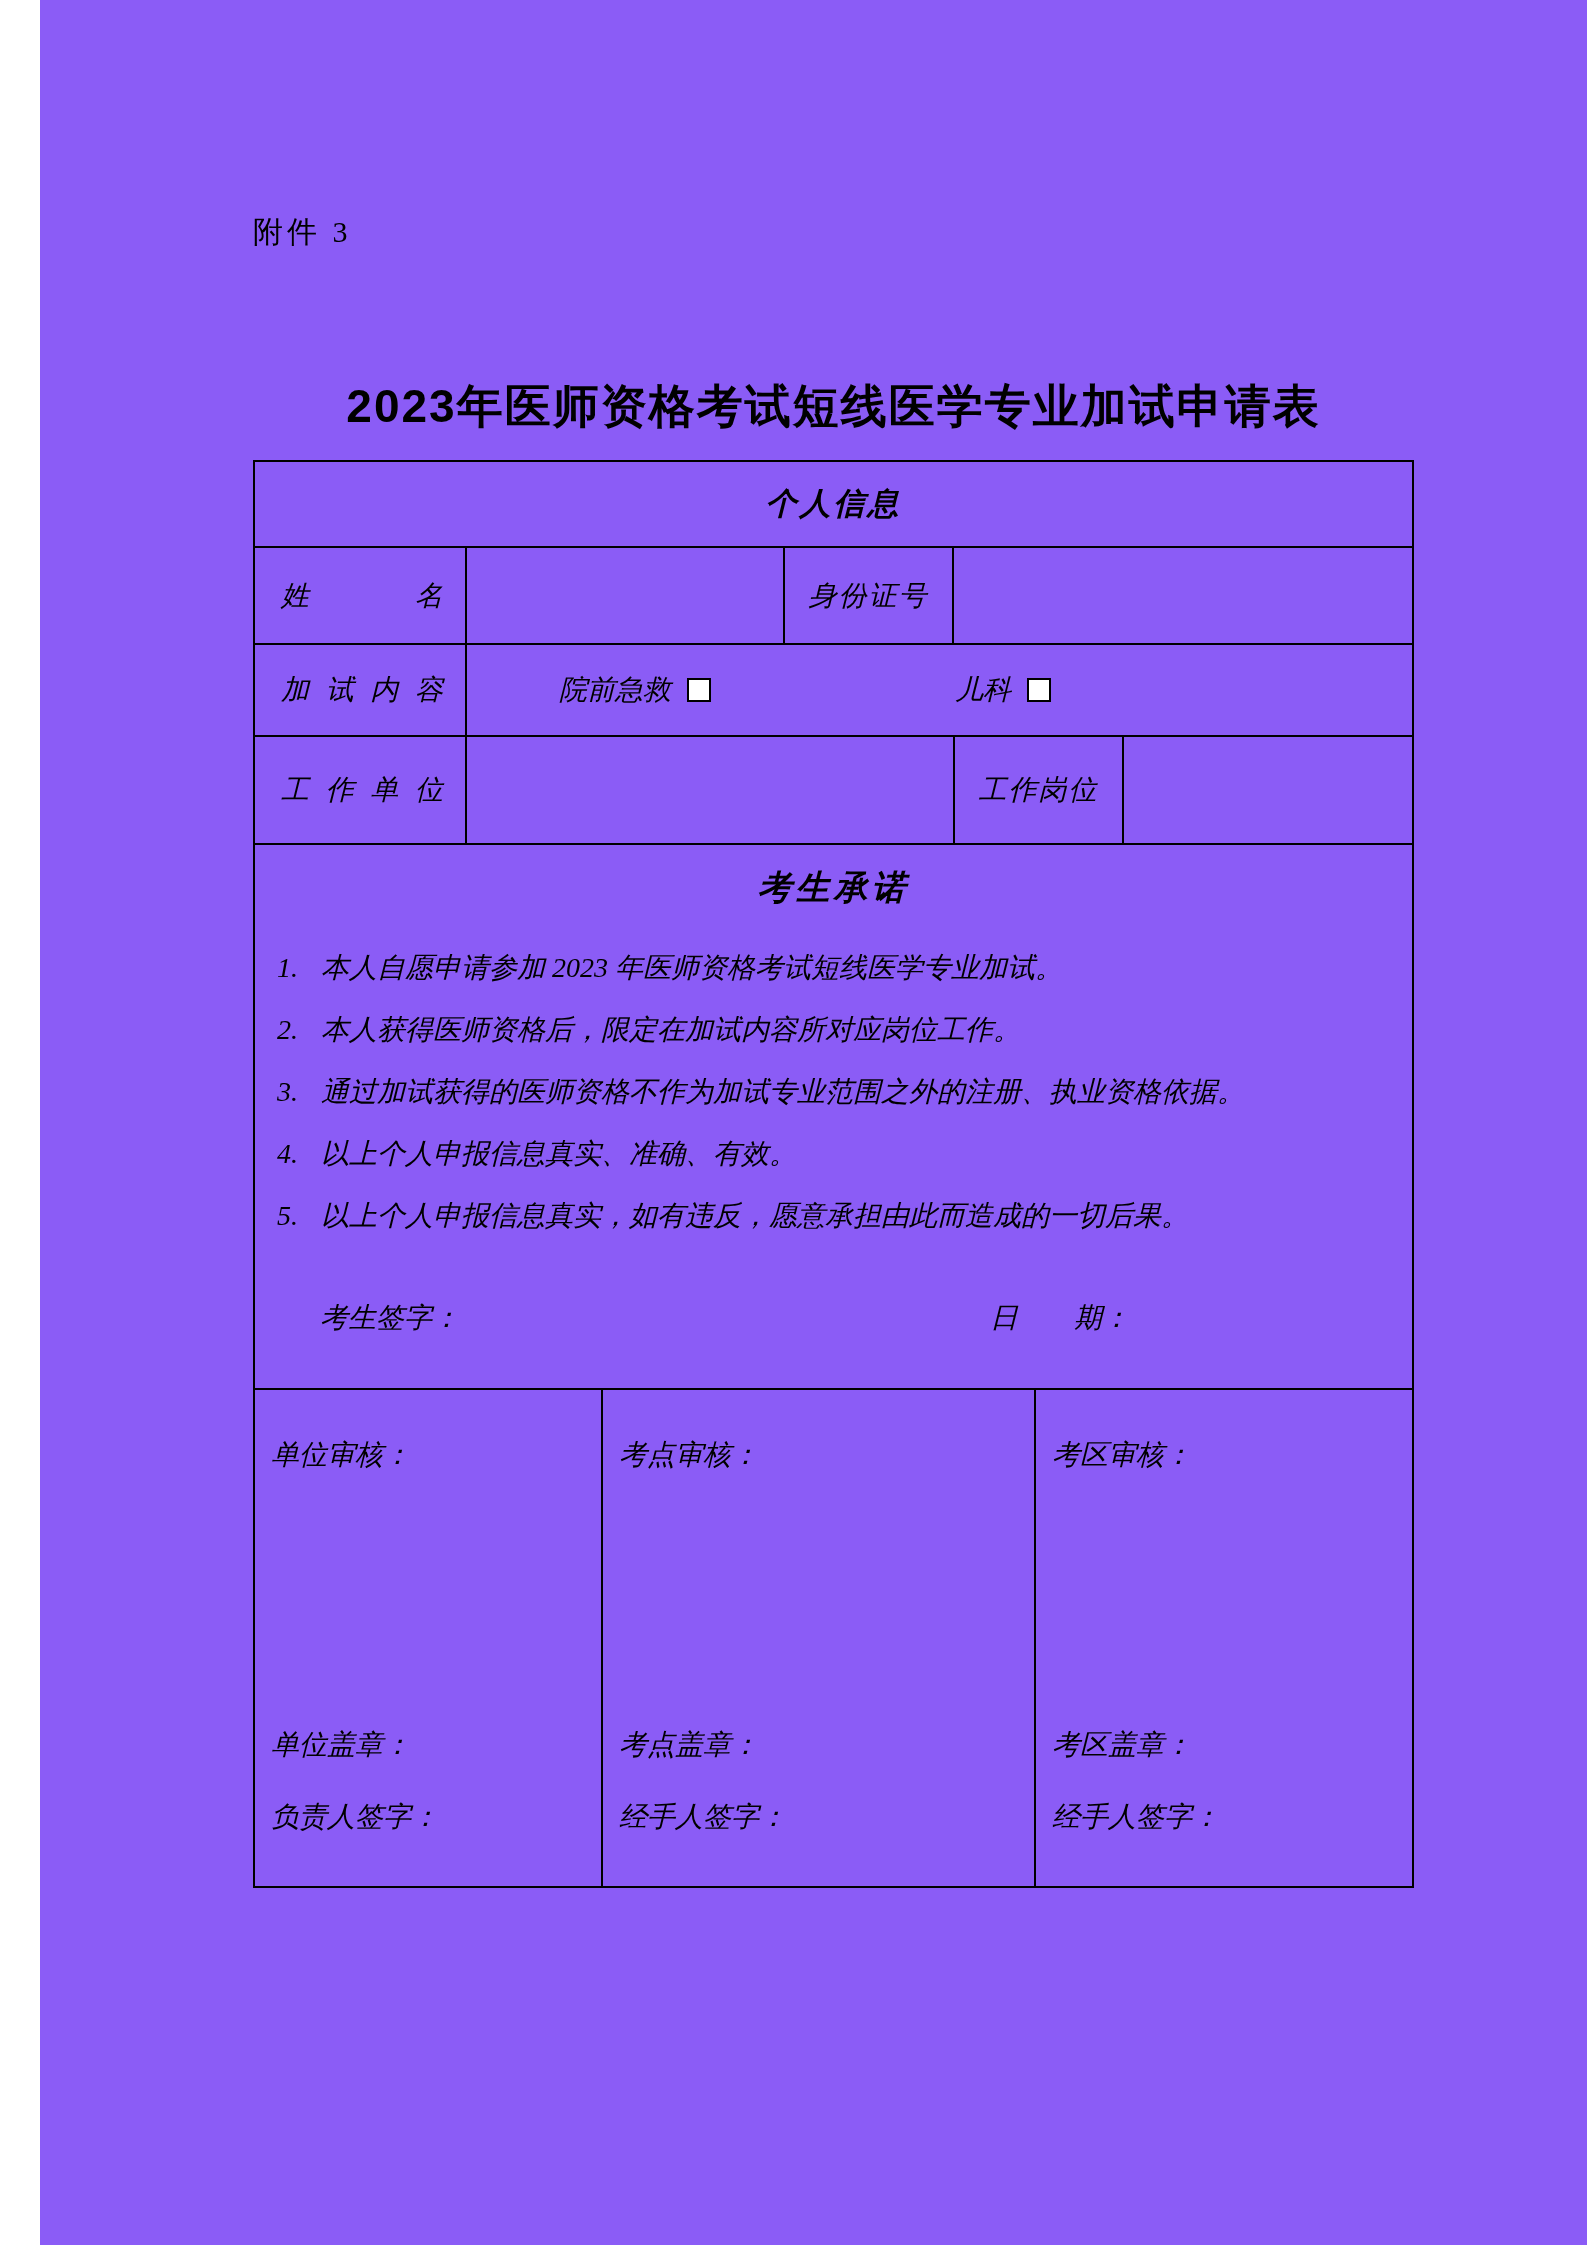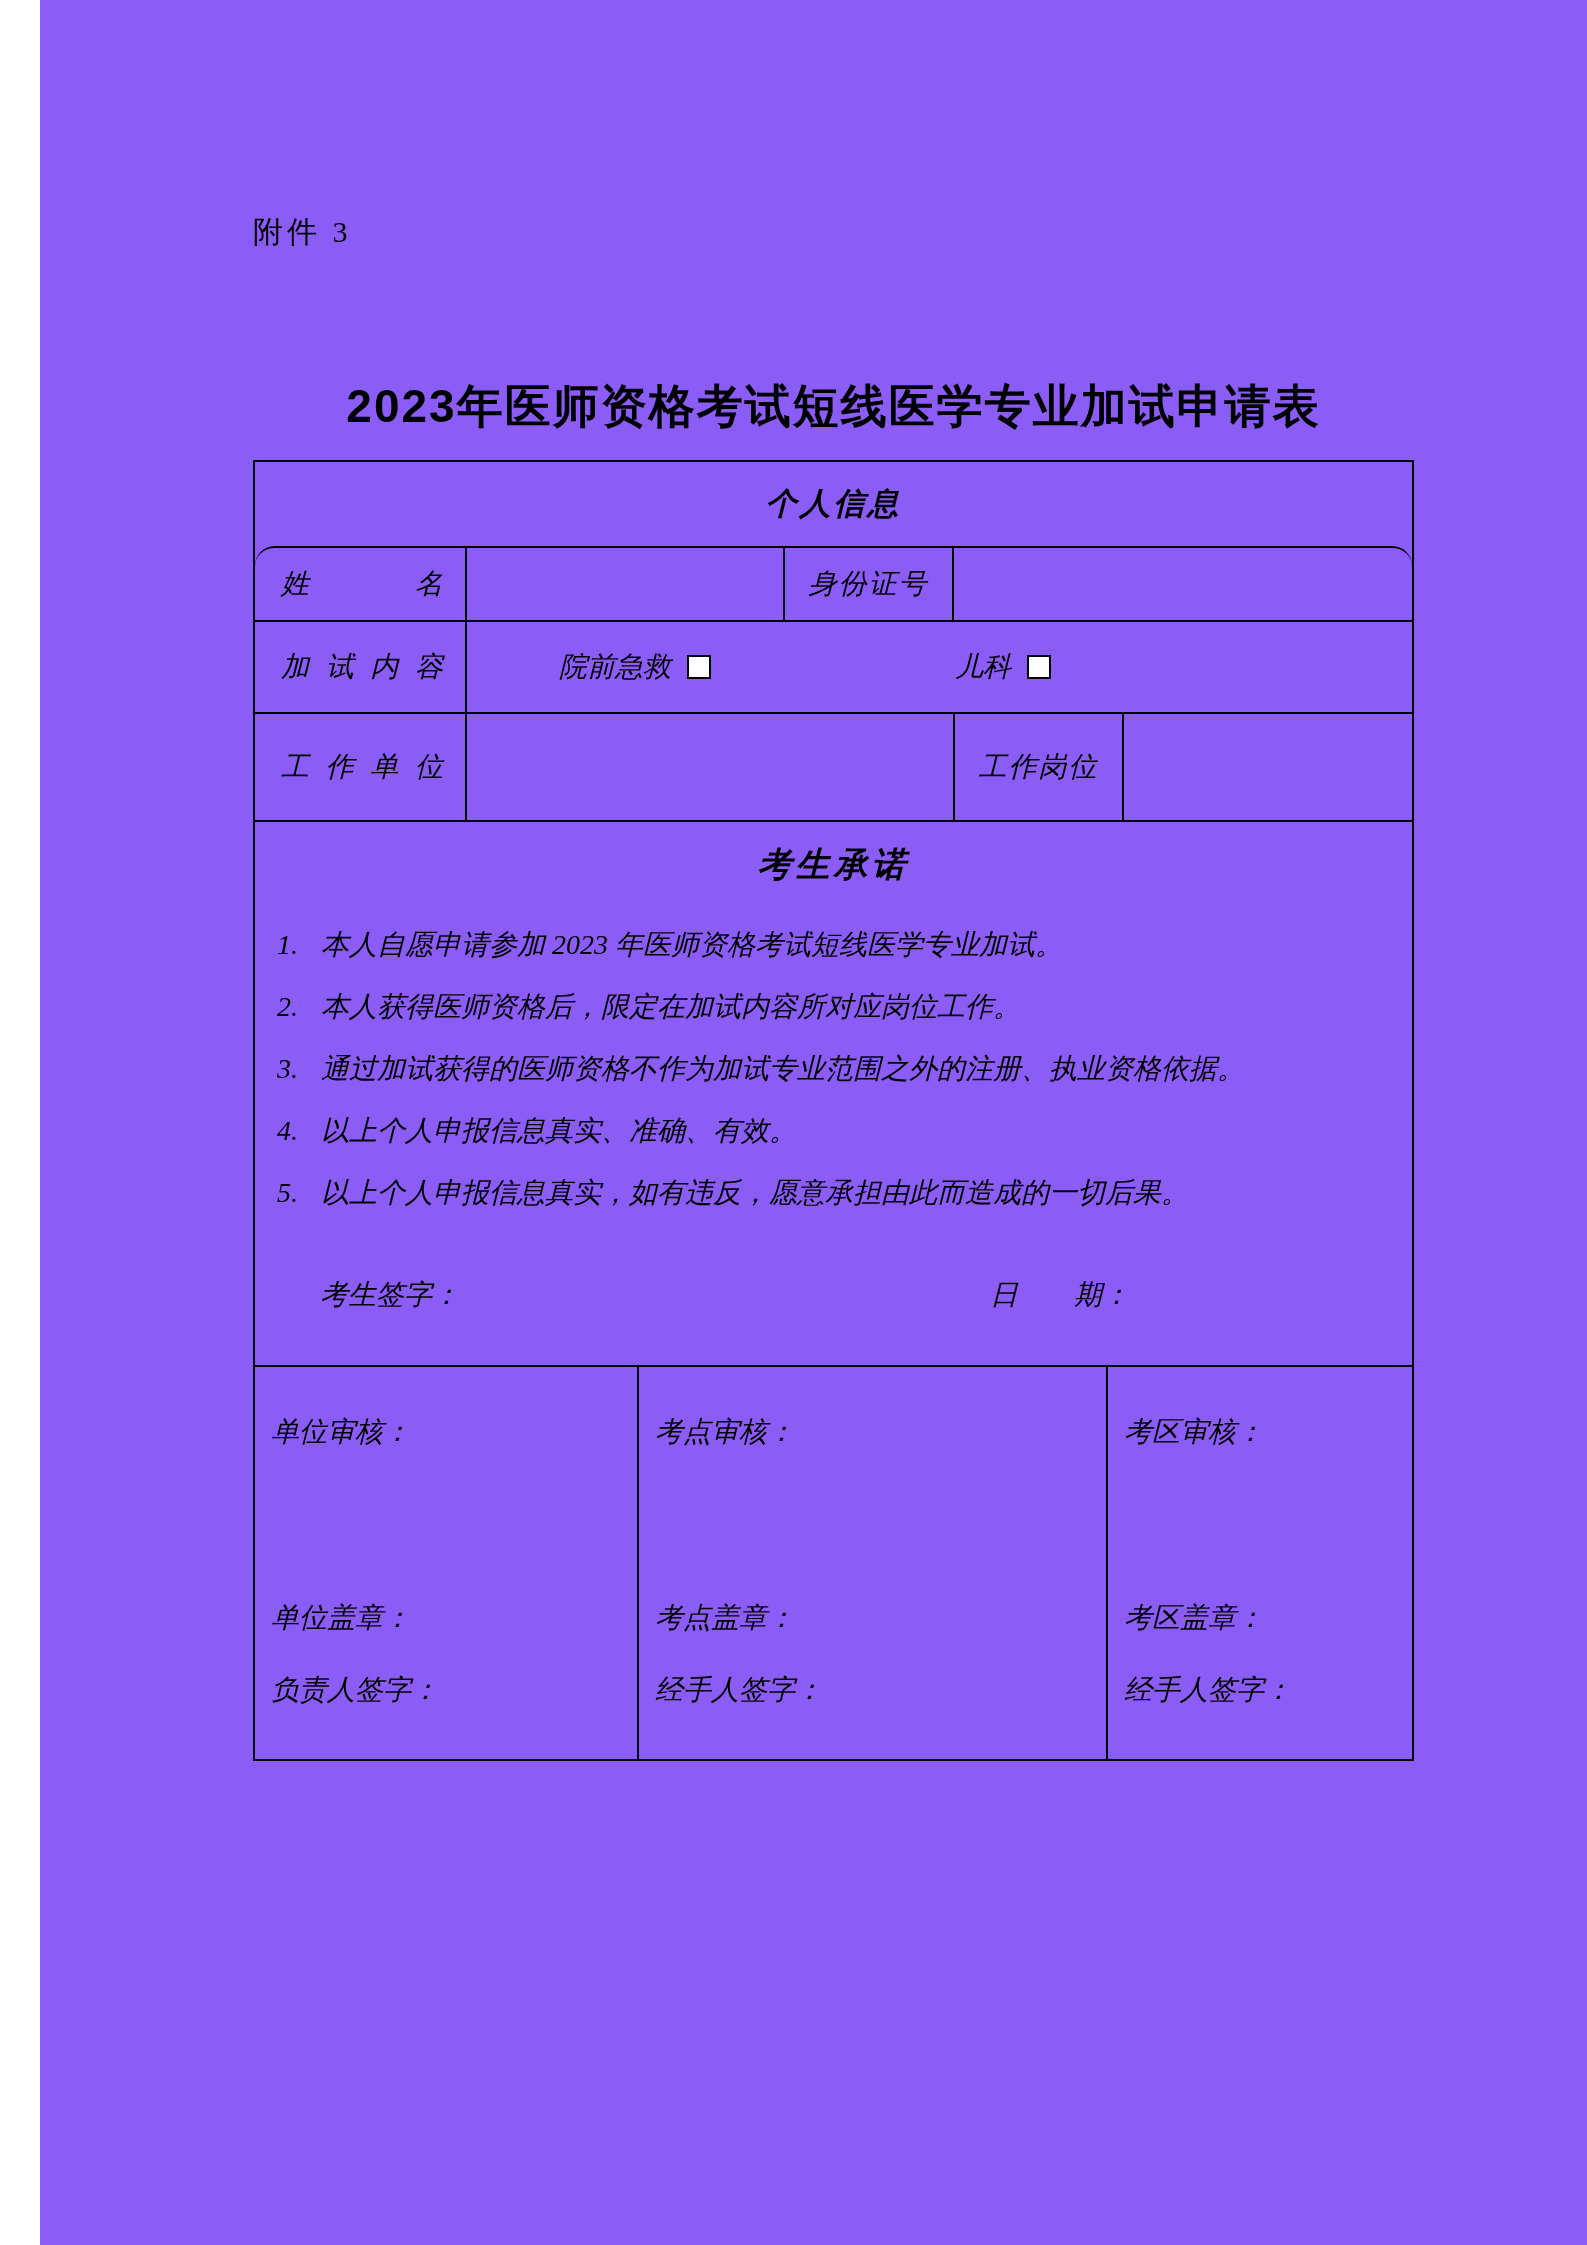--- a/index.html
+++ b/index.html
@@ -25,25 +25,25 @@
   .tbl {
     position:absolute; left:213px; top:460px; width:1161px;
     border:2px solid #000;
     font-style:italic;
   }
   .row { display:flex; width:100%; }
   .row + .row { border-top:2px solid #000; }
   .cell { display:flex; align-items:center; }
   .cell + .cell { border-left:2px solid #000; }
   .r1 { height:84px; }
-  .r2 { height:74px;border-radius:20px; }
+  .r2 { height:97px; }
   .r3 { height:108px; }
   .r4 { height:92px; }
   .r5 { height:545px; display:block; }
-  .r6 { height:394px;gap:36px; }
+  .r6 { height:498px; }
   .grow { flex:1 1 auto; }
   .w210 { width:210px; flex:0 0 210px; }
   .w318 { width:318px; flex:0 0 318px; }
   .w488 { width:488px; flex:0 0 488px; }
   .w169 { width:169px; flex:0 0 169px; }
   .w346 { width:346px; flex:0 0 346px; }
   .w433 { width:433px; flex:0 0 433px; }
   .section-header {
     width:100%; justify-content:center;
     font-size:31px; font-weight:bold; letter-spacing:3px;

